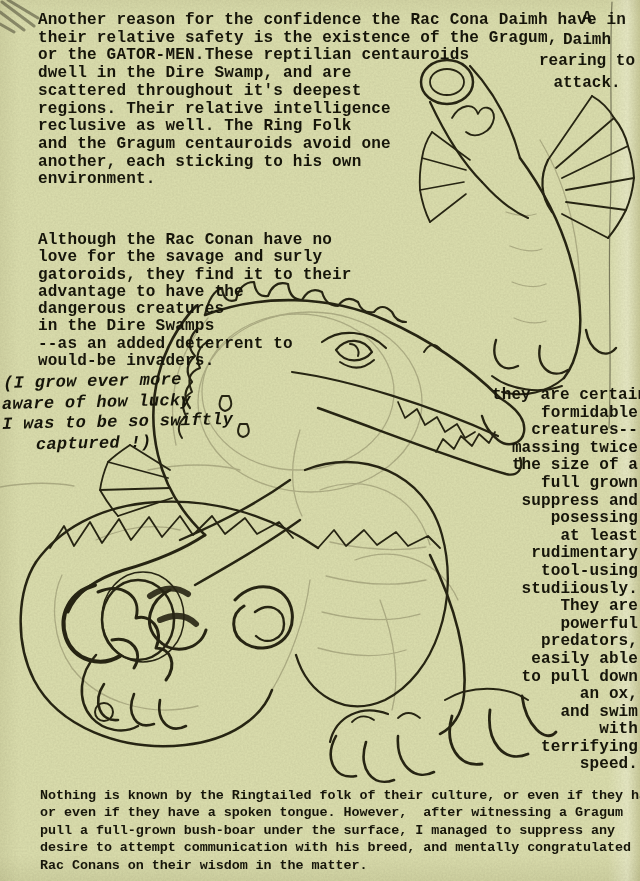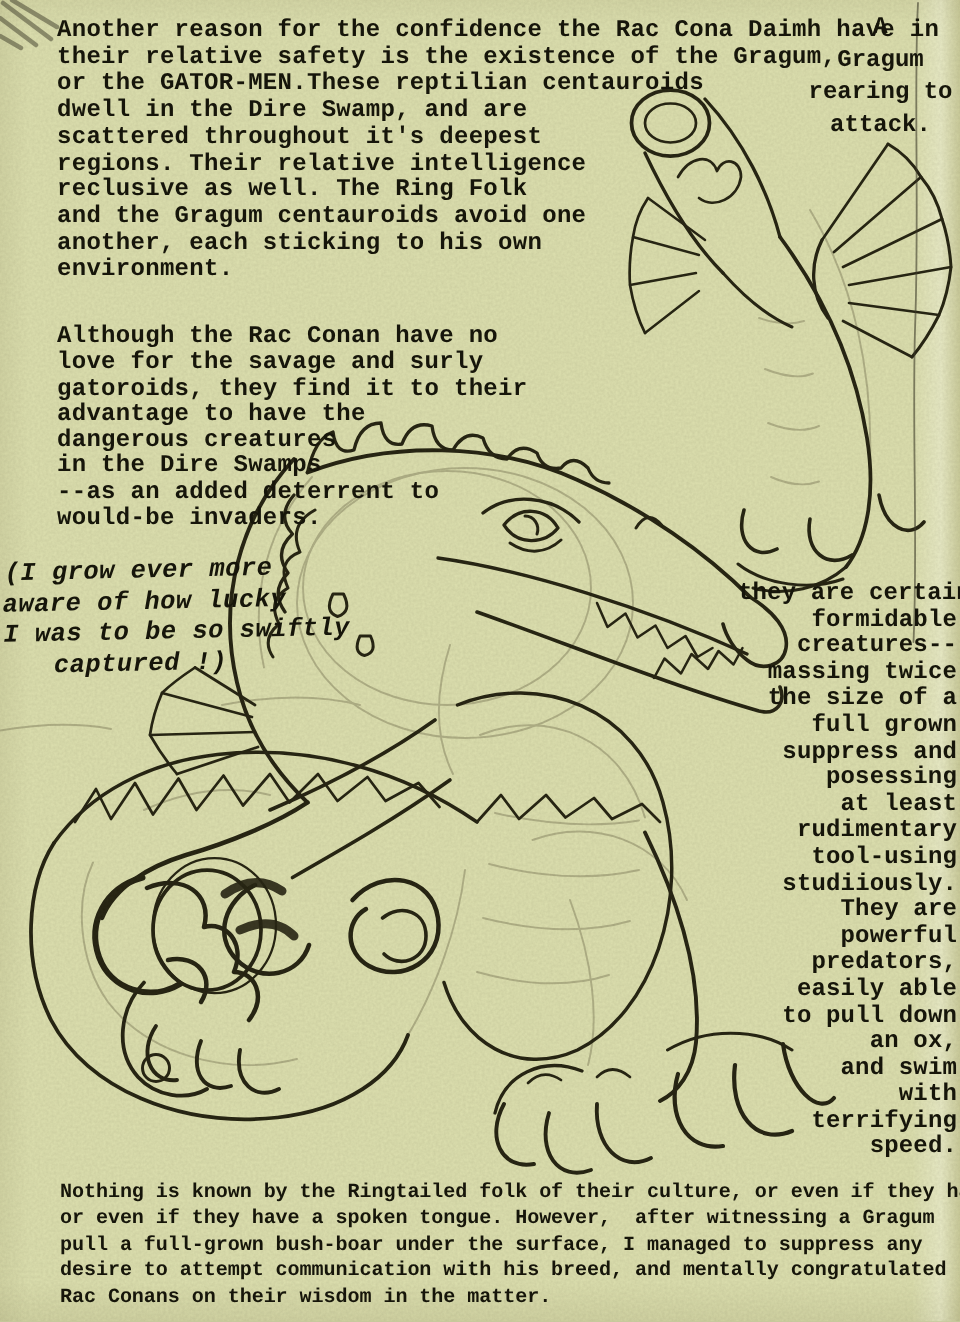--- a/index.html
+++ b/index.html
@@ -10,21 +10,21 @@
     background-image:linear-gradient(to right, rgba(120,115,70,.10) 0, rgba(120,115,70,0) 3%, rgba(120,115,70,0) 95%, rgba(255,255,240,.35) 98%, rgba(150,145,95,.25) 100%),
                      linear-gradient(to bottom, rgba(120,115,70,.08) 0, rgba(120,115,70,0) 2%, rgba(120,115,70,0) 97%, rgba(120,115,70,.12) 100%);
     font-family:Liberation Mono, monospace;
     color:#16150a;
   }
   svg.layer{position:absolute;left:0;top:0;}
   .txt{position:absolute;z-index:5;font-weight:700;}
   .line{white-space:pre;}
   #para1{left:38px;top:12px;font-size:16px;line-height:17.7px;letter-spacing:.2px;}
   #caption{left:536px;top:8px;width:102px;text-align:center;font-size:16px;line-height:21.5px;}
-  #para2{left:38px;top:216px;font-size:16px;line-height:17.3px;letter-spacing:.2px;}
+  #para2{left:38px;top:232px;font-size:16px;line-height:17.3px;letter-spacing:.2px;}
   #note{left:2px;top:372px;width:182px;text-align:center;font-size:17px;line-height:20.5px;
         font-style:italic;transform:rotate(-1.2deg);letter-spacing:.3px;}
   #rightcol{left:492px;top:387px;width:146px;text-align:right;font-size:16px;line-height:17.6px;letter-spacing:.1px;}
   #bottom{left:40px;top:787px;font-size:13.4px;line-height:17.4px;letter-spacing:-.05px;}
 </style>
 </head>
 <body>
 
 <div id="page">
 
@@ -173,21 +173,21 @@
       <div class="line">scattered throughout it's deepest</div>
       <div class="line">regions. Their relative intelligence</div>
       <div class="line">reclusive as well. The Ring Folk</div>
       <div class="line">and the Gragum centauroids avoid one</div>
       <div class="line">another, each sticking to his own</div>
       <div class="line">environment.</div>
     </div>
 
   <div class="txt" id="caption">
       <div class="line">A</div>
-      <div class="line">Gragum</div>
+      <div class="line">Daimh</div>
       <div class="line">rearing to</div>
       <div class="line">attack.</div>
     </div>
 
   <div class="txt" id="para2">
       <div class="line">Although the Rac Conan have no</div>
       <div class="line">love for the savage and surly</div>
       <div class="line">gatoroids, they find it to their</div>
       <div class="line">advantage to have the</div>
       <div class="line">dangerous creatures</div>

